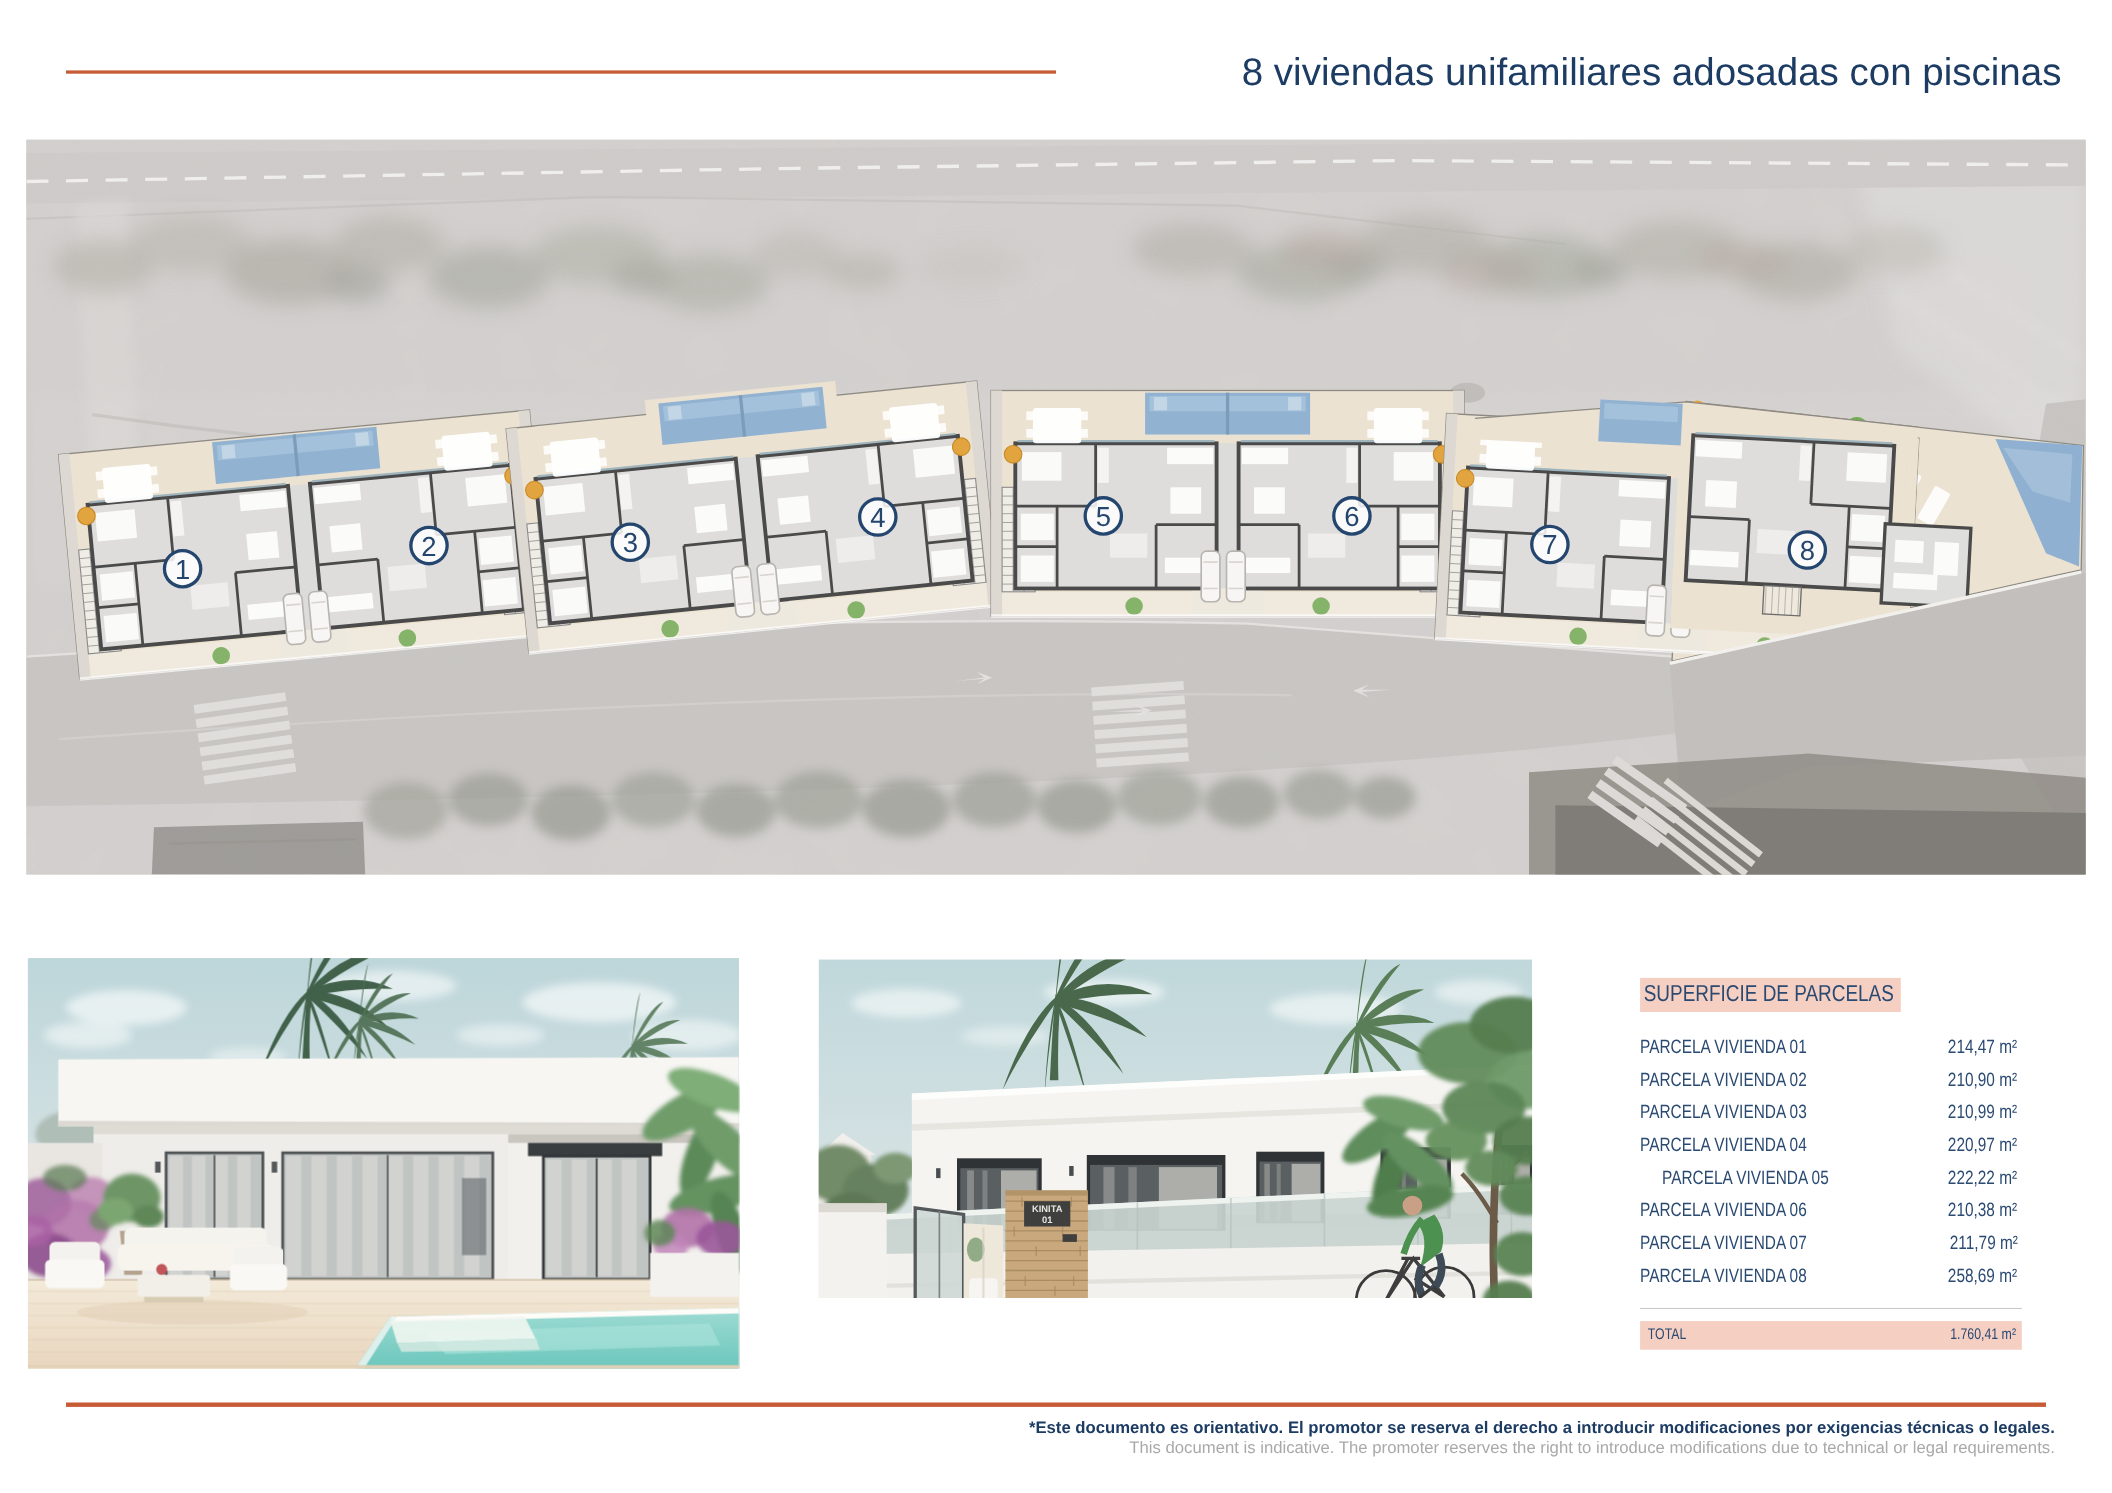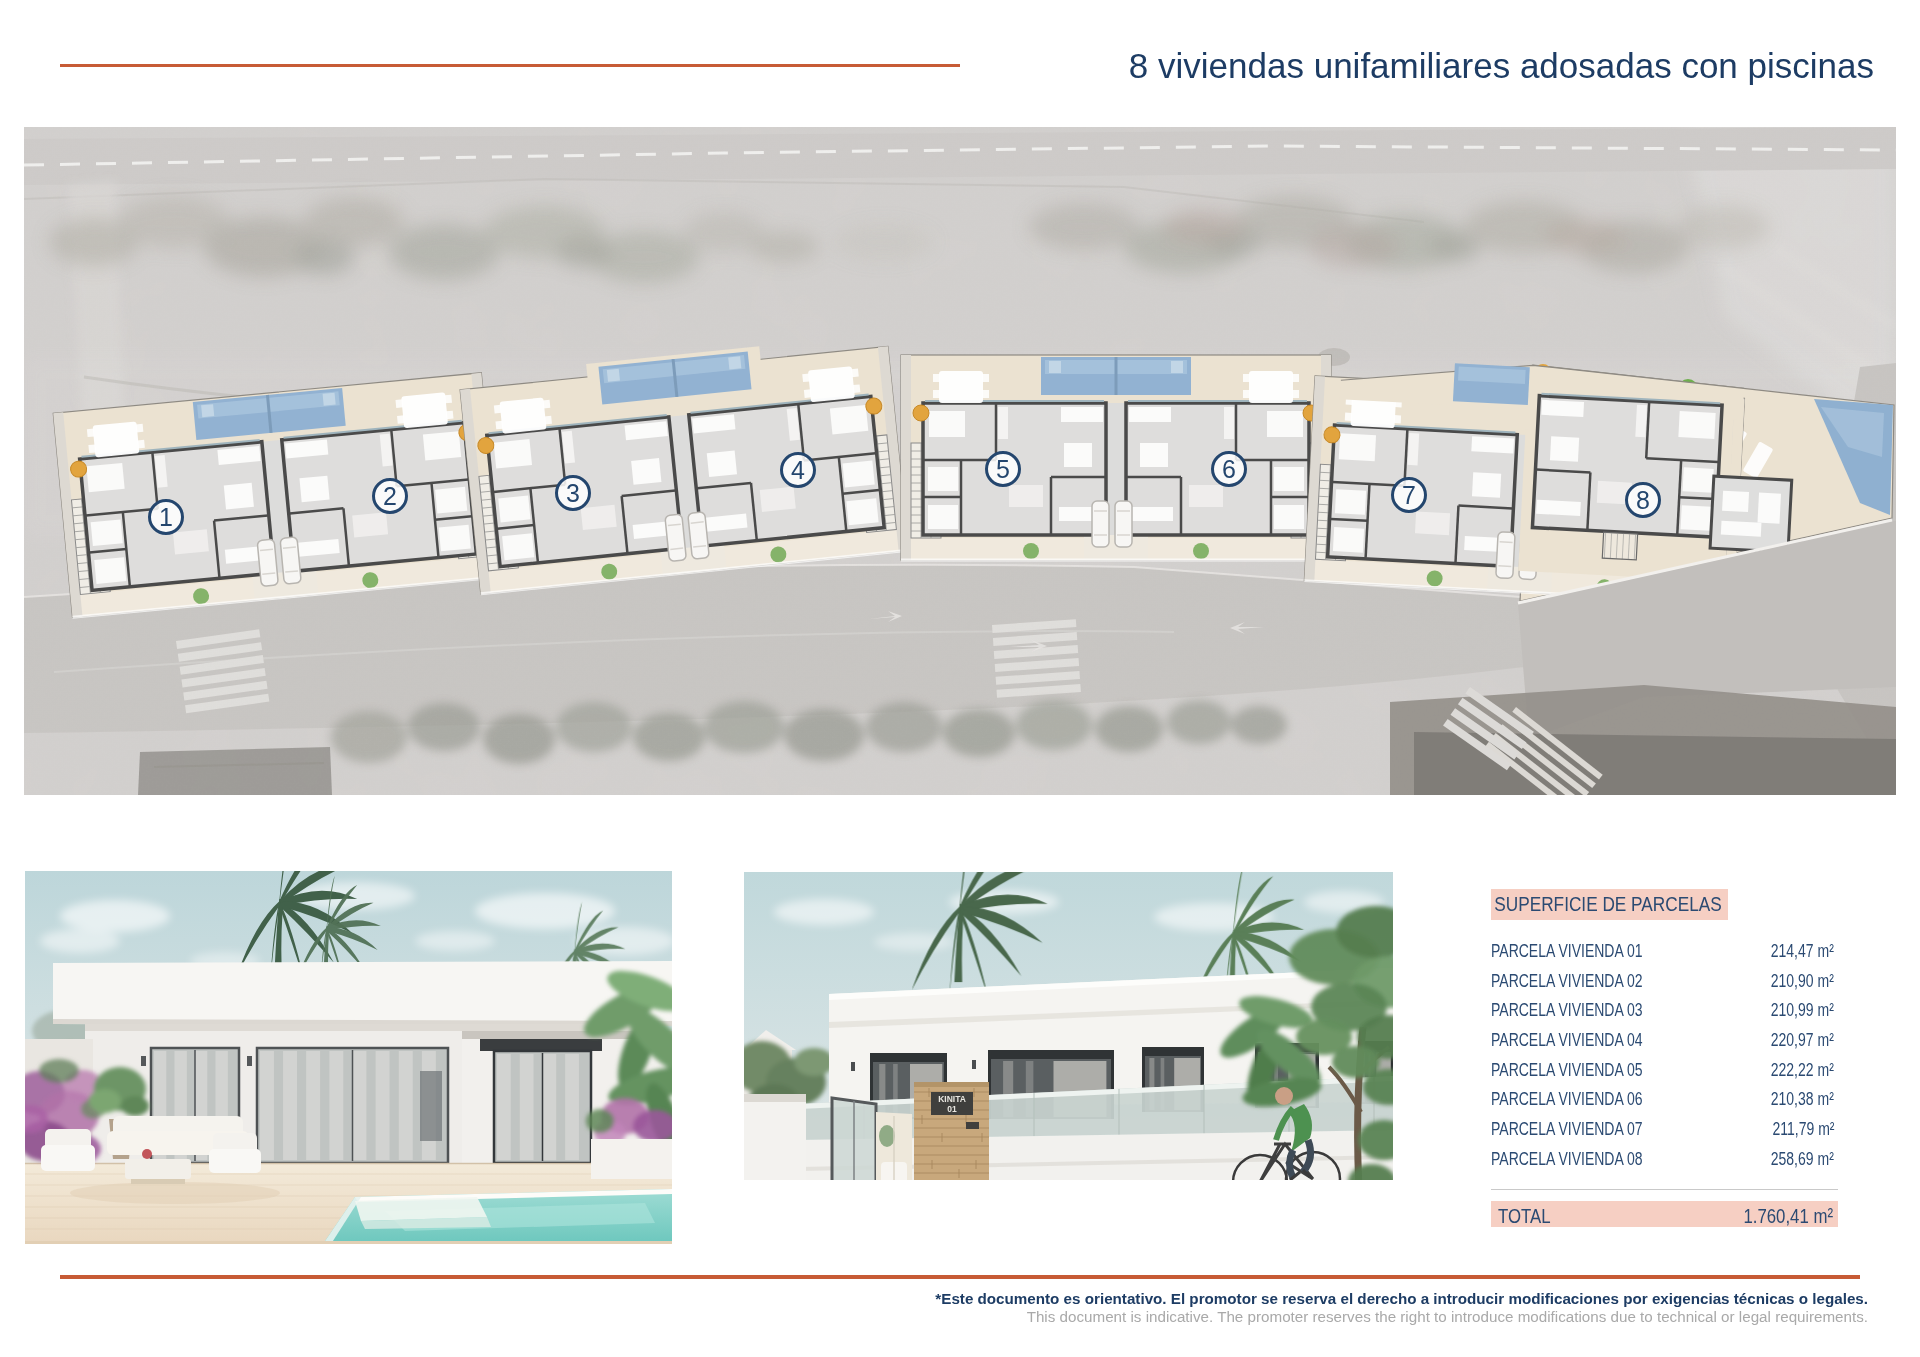--- a/index.html
+++ b/index.html
@@ -897,29 +897,29 @@
 <div class="abs" style="left:1491px;top:889px;width:347px;" id="table">
   
   <div style="background:#f6cfc3;display:inline-block;padding:3px 8px 4px 4px;font-size:21px;color:#2b4a72;transform:scaleX(0.82);transform-origin:left center;">SUPERFICIE DE PARCELAS</div>
   <div style="height:21px;"></div>
   
   <div id="rows" style="font-size:17.5px;color:#2b4a72;text-decoration:underline;">
     <div style="height:29.7px;position:relative;"><span style="display:inline-block;transform:scaleX(0.8);transform-origin:left center;">PARCELA VIVIENDA 01</span><span style="position:absolute;right:4px;display:inline-block;transform:scaleX(0.8);transform-origin:right center;">214,47 m²</span></div>
     <div style="height:29.7px;position:relative;"><span style="display:inline-block;transform:scaleX(0.8);transform-origin:left center;">PARCELA VIVIENDA 02</span><span style="position:absolute;right:4px;display:inline-block;transform:scaleX(0.8);transform-origin:right center;">210,90 m²</span></div>
     <div style="height:29.7px;position:relative;"><span style="display:inline-block;transform:scaleX(0.8);transform-origin:left center;">PARCELA VIVIENDA 03</span><span style="position:absolute;right:4px;display:inline-block;transform:scaleX(0.8);transform-origin:right center;">210,99 m²</span></div>
     <div style="height:29.7px;position:relative;"><span style="display:inline-block;transform:scaleX(0.8);transform-origin:left center;">PARCELA VIVIENDA 04</span><span style="position:absolute;right:4px;display:inline-block;transform:scaleX(0.8);transform-origin:right center;">220,97 m²</span></div>
-    <div style="height:29.7px;position:relative;"><span style="display:inline-block;transform:scaleX(0.8);transform-origin:left center;">PARCELA VIVIENDA 05</span><span style="position:absolute;right:4px;display:inline-block;transform:scaleX(0.8);transform-origin:right center;">222,22 m²</span></div>
+    <div style="height:29.7px;position:relative;margin-left:20px;"><span style="display:inline-block;transform:scaleX(0.8);transform-origin:left center;">PARCELA VIVIENDA 05</span><span style="position:absolute;right:4px;display:inline-block;transform:scaleX(0.8);transform-origin:right center;">222,22 m²</span></div>
     <div style="height:29.7px;position:relative;"><span style="display:inline-block;transform:scaleX(0.8);transform-origin:left center;">PARCELA VIVIENDA 06</span><span style="position:absolute;right:4px;display:inline-block;transform:scaleX(0.8);transform-origin:right center;">210,38 m²</span></div>
     <div style="height:29.7px;position:relative;"><span style="display:inline-block;transform:scaleX(0.8);transform-origin:left center;">PARCELA VIVIENDA 07</span><span style="position:absolute;right:4px;display:inline-block;transform:scaleX(0.8);transform-origin:right center;">211,79 m²</span></div>
     <div style="height:29.7px;position:relative;"><span style="display:inline-block;transform:scaleX(0.8);transform-origin:left center;">PARCELA VIVIENDA 08</span><span style="position:absolute;right:4px;display:inline-block;transform:scaleX(0.8);transform-origin:right center;">258,69 m²</span></div>
   </div>
   
   <div style="margin-top:10px;height:1px;background:#c9c9c9;"></div>
   
-  <div style="margin-top:11px;background:#f6cfc3;position:relative;height:26px;font-size:21px;color:#2b4a72;">
+  <div style="margin-top:11px;background:#f6cfc3;position:relative;height:26px;font-size:14px;color:#2b4a72;">
       <span style="position:absolute;left:7px;top:3px;display:inline-block;transform:scaleX(0.8);transform-origin:left center;">TOTAL</span>
       <span style="position:absolute;right:5px;top:3px;display:inline-block;transform:scaleX(0.8);transform-origin:right center;">1.760,41 m²</span>
     </div>
 </div>
 
 <div class="abs" style="left:60px;top:1275px;width:1800px;height:4px;background:#c75b35;"></div>
 
 <div class="abs" style="left:0;top:1290px;width:1868px;text-align:right;font-size:15.2px;font-weight:bold;color:#1d3c64;">*Este documento es orientativo. El promotor se reserva el derecho a introducir modificaciones por exigencias técnicas o legales.</div>
 
 <div class="abs" style="left:0;top:1308px;width:1868px;text-align:right;font-size:15.2px;color:#a9a9a9;">This document is indicative. The promoter reserves the right to introduce modifications due to technical or legal requirements.</div>

